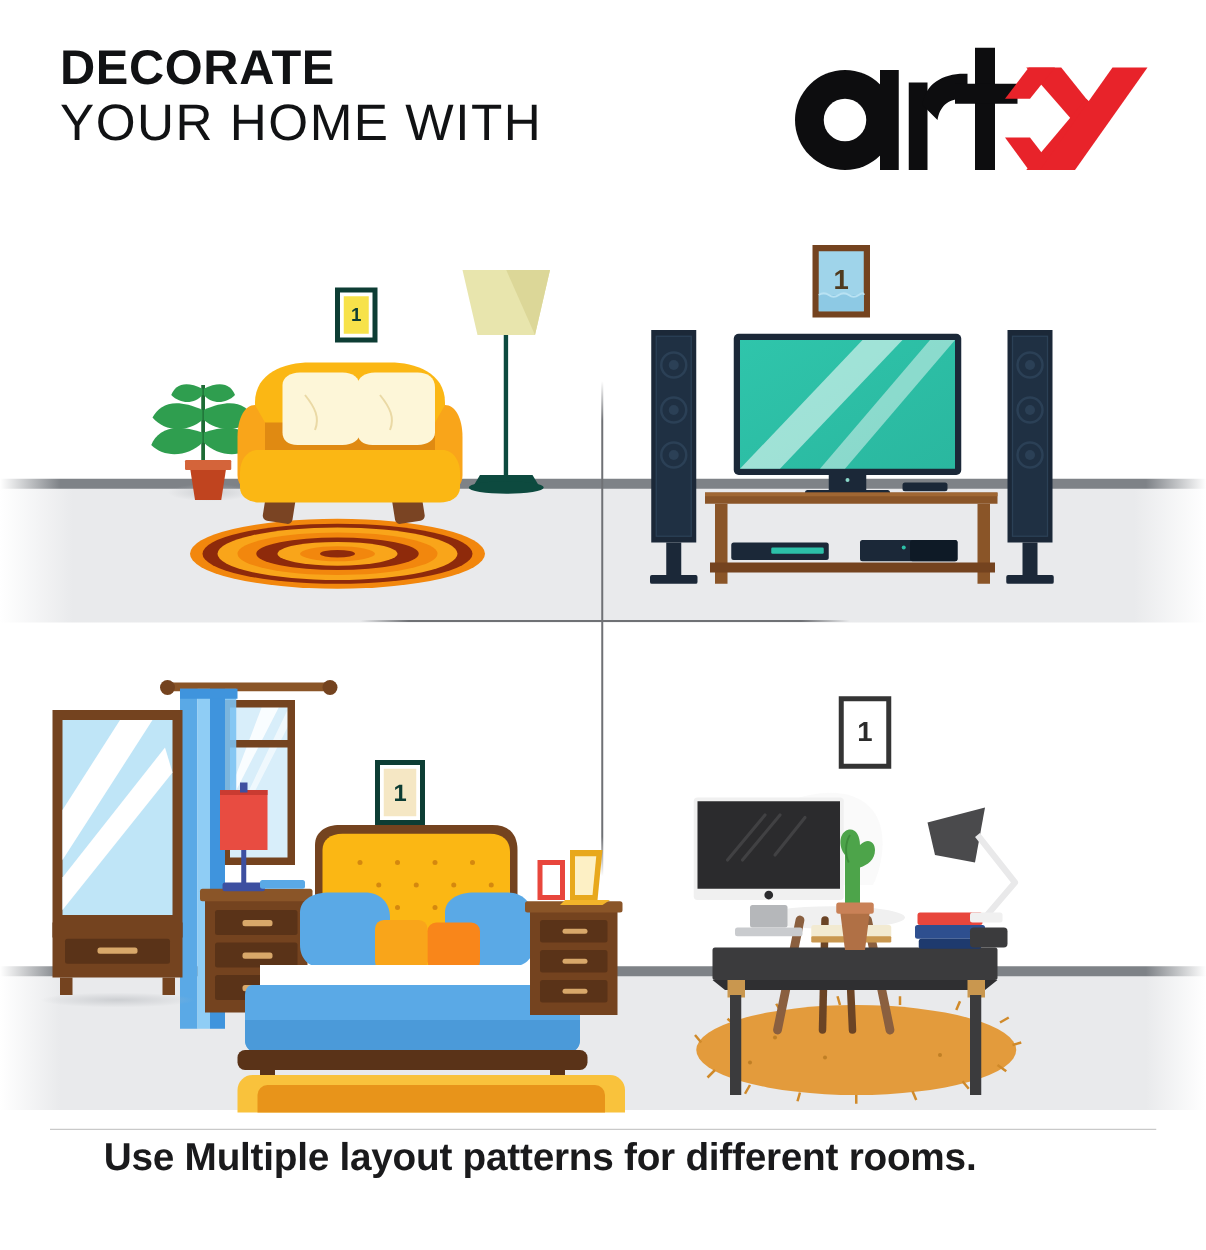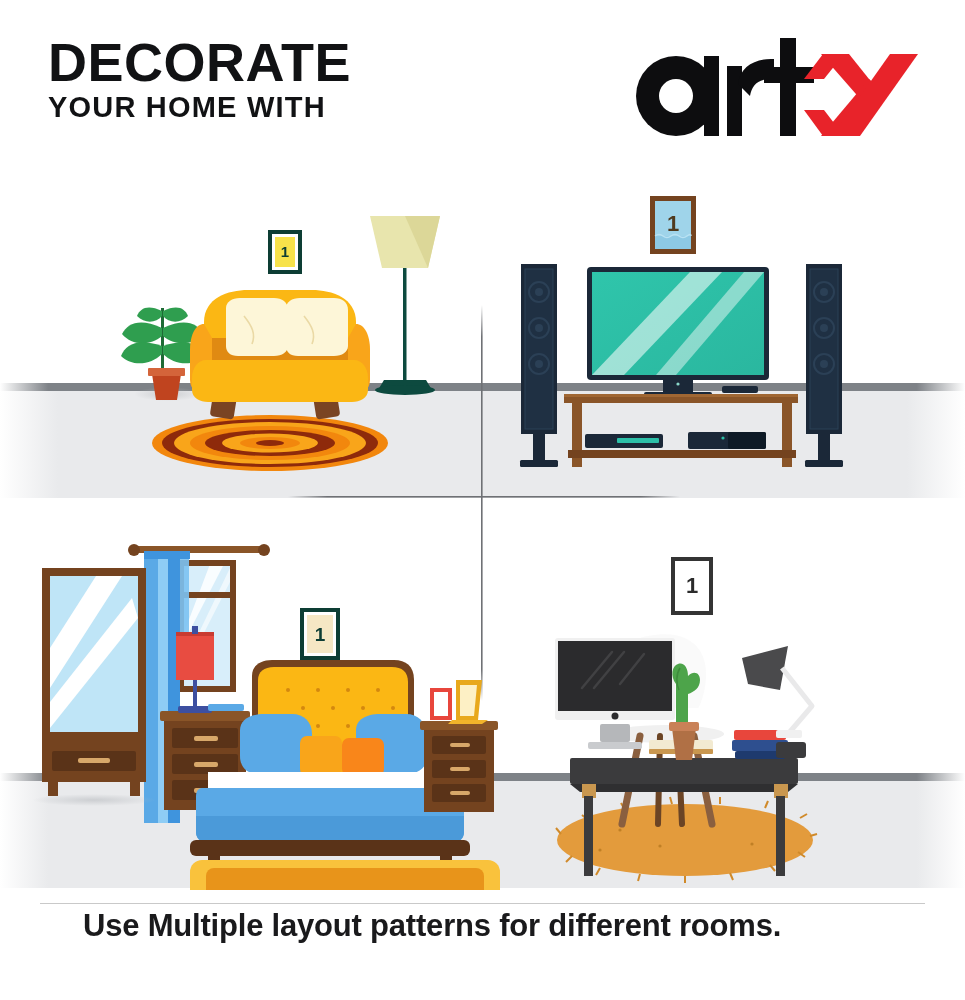--- a/index.html
+++ b/index.html
@@ -17,28 +17,28 @@
 
   
   .headline {
     position: absolute;
     left: 48px; top: 36px;
     line-height: 0.98;
     color: #111214;
     letter-spacing: -0.5px;
   }
   .headline .l1 {
-    font-size: 54px;
+    font-size: 39px;
     font-weight: 700;
     letter-spacing: 0.5px;
     display: block;
   }
   .headline .l2 {
-    font-size: 29px;
-    font-weight: 700;
+    font-size: 41px;
+    font-weight: 400;
     letter-spacing: 1.2px;
     display: block;
     margin-top: 4px;
   }
   .brand {
     position: absolute;
     right: 42px; top: 38px;
     display: flex;
     align-items: center;
   }

